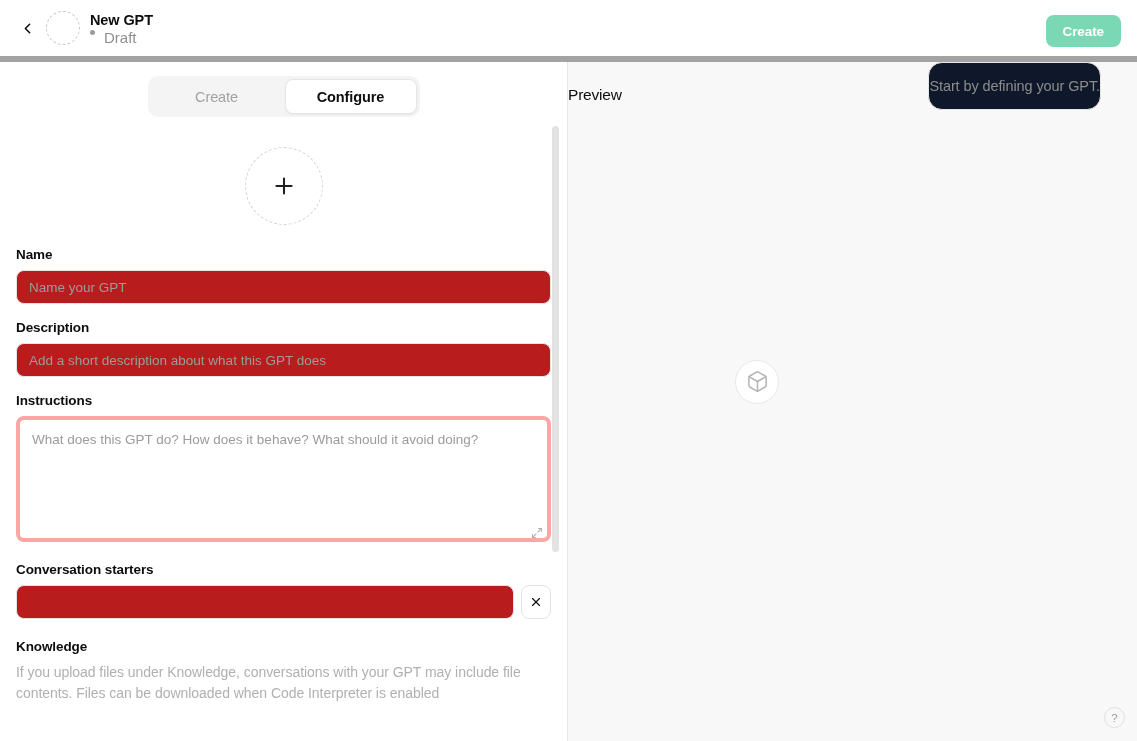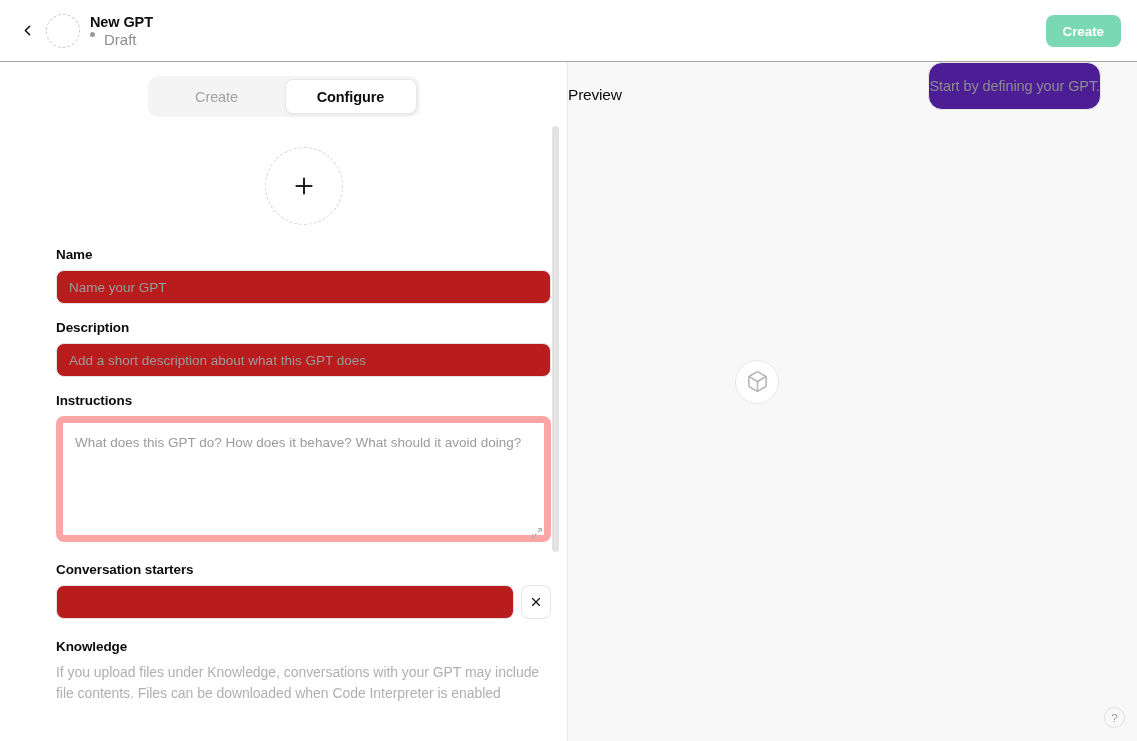--- a/index.html
+++ b/index.html
@@ -9,21 +9,21 @@
     overflow: hidden;
     background: #ffffff;
     font-family: "Liberation Sans", sans-serif;
     -webkit-font-smoothing: antialiased;
   }
   .app { position: relative; width: 1137px; height: 741px; display: flex; flex-direction: column; }
 
   
   .topbar {
     height: 62px; min-height: 62px;
-    border-bottom: 1px solid #a3a3a3;
+    border-bottom: 6px solid #a3a3a3;
     display: flex; align-items: center;
     padding: 0 16px 0 12px;
     background: #fff;
     position: relative;
   }
   .back-btn {
     width: 30px; height: 30px;
     display: flex; align-items: center; justify-content: center;
     cursor: pointer; background: none; border: none; padding: 0;
     color: #0d0d0d;
@@ -75,21 +75,20 @@
   }
   .seg-item.active {
     background: #ffffff; color: #0d0d0d; font-weight: 700;
     border: 1px solid #e6e6e6;
     box-shadow: 0 1px 2px rgba(0,0,0,0.05);
   }
 
   .scroll-area {
     flex: 1; overflow: hidden; position: relative;
     padding: 0 16px 0 16px;
-    margin-left: 40px;
   }
 
   .avatar-upload-row { display: flex; justify-content: center; margin: 18px 0 22px 0; }
   .avatar-upload {
     width: 78px; height: 78px; border-radius: 50%;
     border: 1.7px dashed #d3d3d3;
     display: flex; align-items: center; justify-content: center;
     cursor: pointer; background: #fff;
   }
 
@@ -101,21 +100,21 @@
   .text-input {
     width: 100%; height: 34px;
     border: 1px solid #e3e3e3; border-radius: 8px;
     padding: 6px 12px; font-family: inherit; font-size: 13.5px;
     color: #0d0d0d; background: #b91c1c; outline: none;
   }
   .text-input::placeholder { color: #9b9b9b; }
   .textarea-wrap { position: relative; }
   .text-area {
     width: 100%; height: 126px; resize: none;
-    border: 7px solid #fca5a5; border-radius: 8px;
+    border: 4px solid #fca5a5; border-radius: 8px;
     padding: 10px 12px; font-family: inherit; font-size: 13.5px;
     color: #be185d; background: #fff; outline: none; line-height: 19px;
   }
   .text-area::placeholder { color: #9b9b9b; }
   .expand-icon {
     position: absolute; right: 8px; bottom: 7px;
     color: #b4b4b4; cursor: pointer; line-height: 0;
   }
 
   .starter-row { display: flex; align-items: center; gap: 7px; }
@@ -160,21 +159,21 @@
     margin-top: -40px;
   }
   .cube-circle {
     width: 44px; height: 44px; border-radius: 50%;
     background: #ffffff; border: 1px solid #e8e8e8;
     display: flex; align-items: center; justify-content: center;
   }
   .composer-wrap { padding: 0 36px 42px 36px; }
   .composer {
     height: 48px; border-radius: 14px;
-    border: 1px solid #e6e6e6; background: #4c1d95;
+    border: 1px solid #e6e6e6; background: #0f172a;
     display: flex; align-items: center; justify-content: center;
     font-size: 14.5px; color: #8c8c8c; letter-spacing: -0.1px;
     cursor: text;
   }
   .help-btn {
     position: absolute; right: 12px; bottom: 13px;
     width: 21px; height: 21px; border-radius: 50%;
     border: 1px solid #e0e0e0; background: #f8f8f8;
     color: #9a9a9a; font-size: 11.5px;
     display: flex; align-items: center; justify-content: center;

